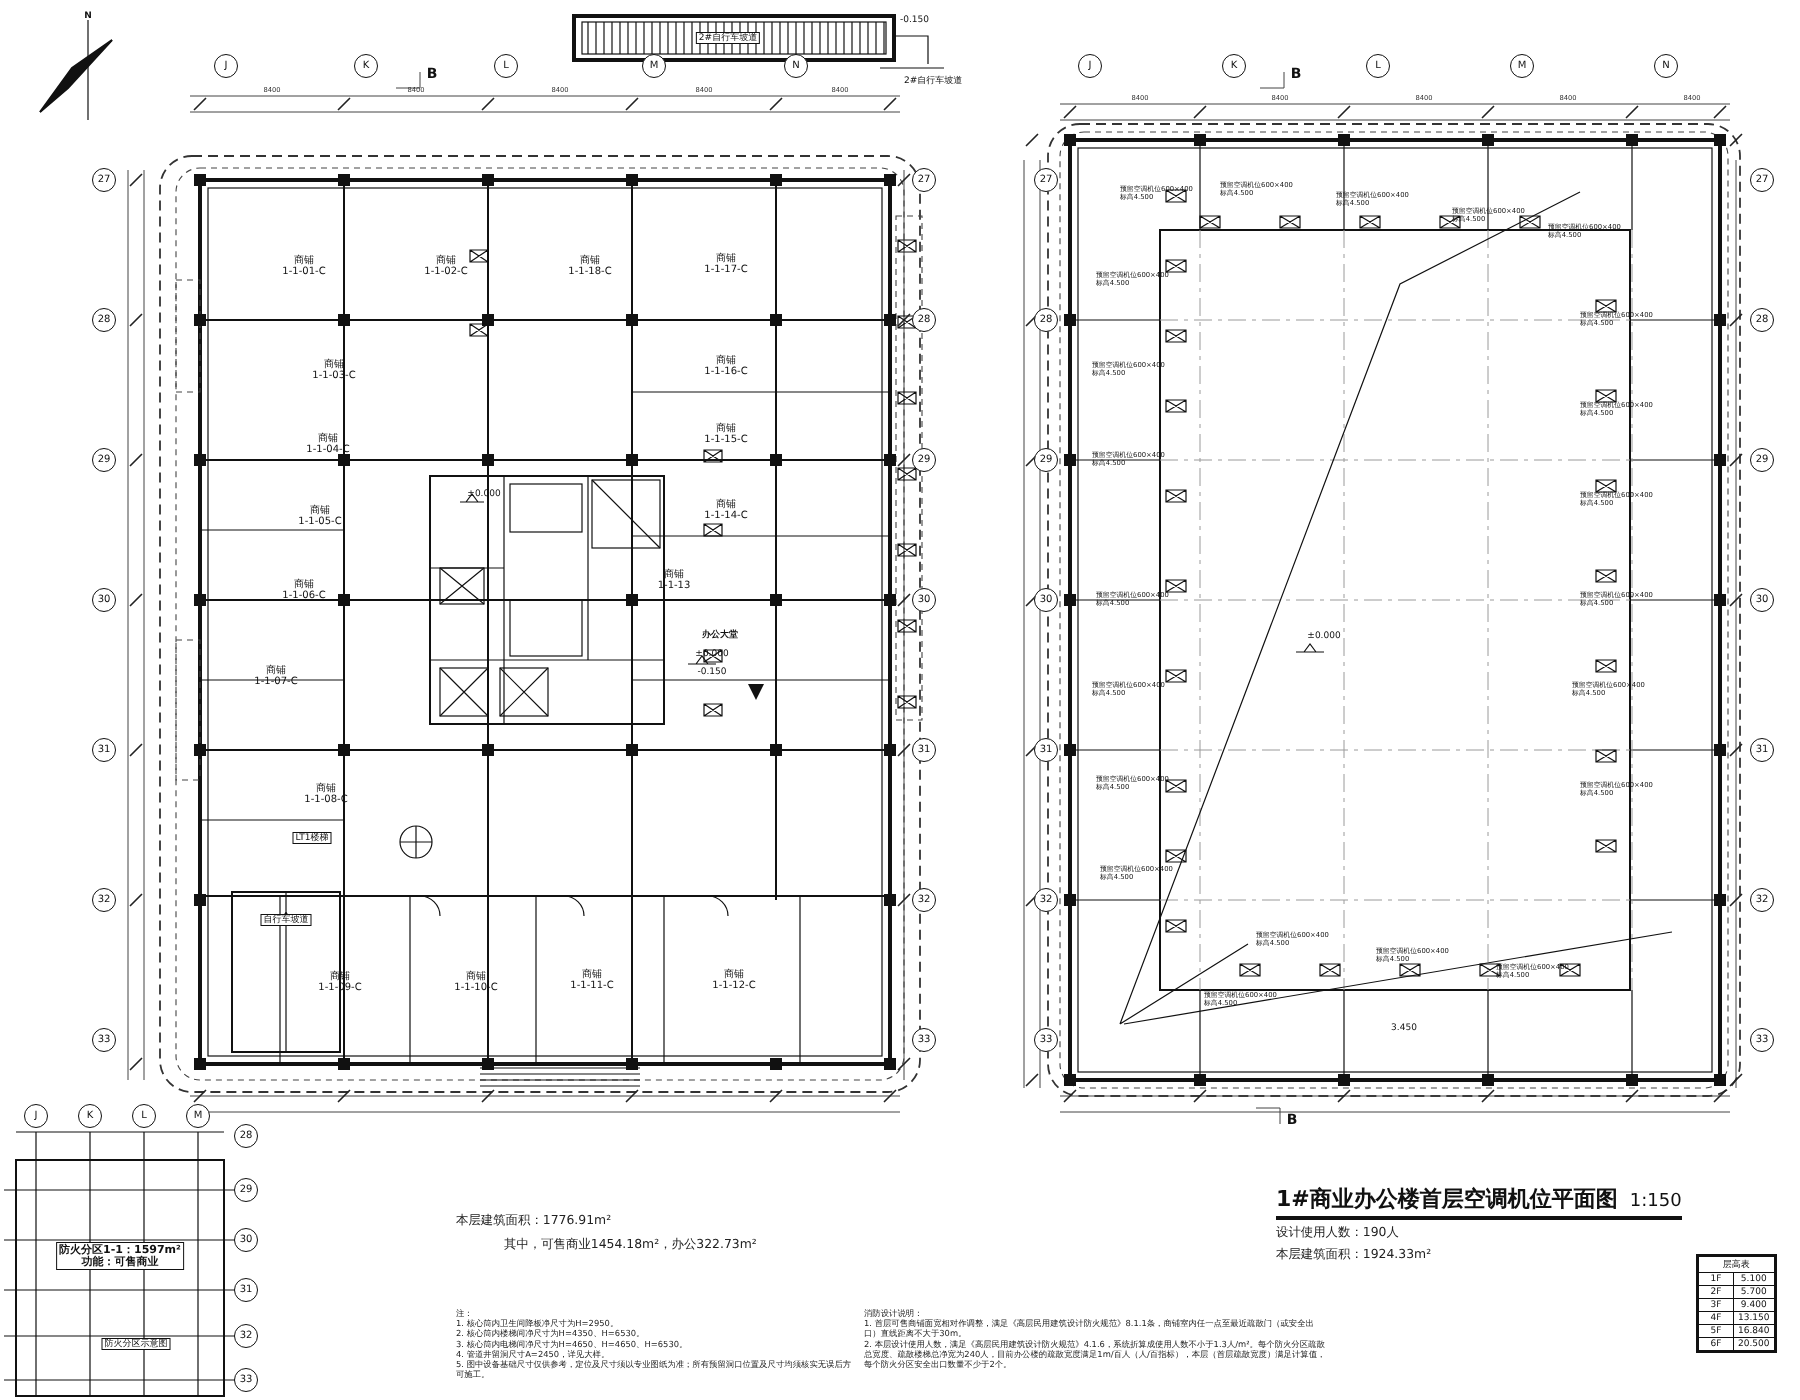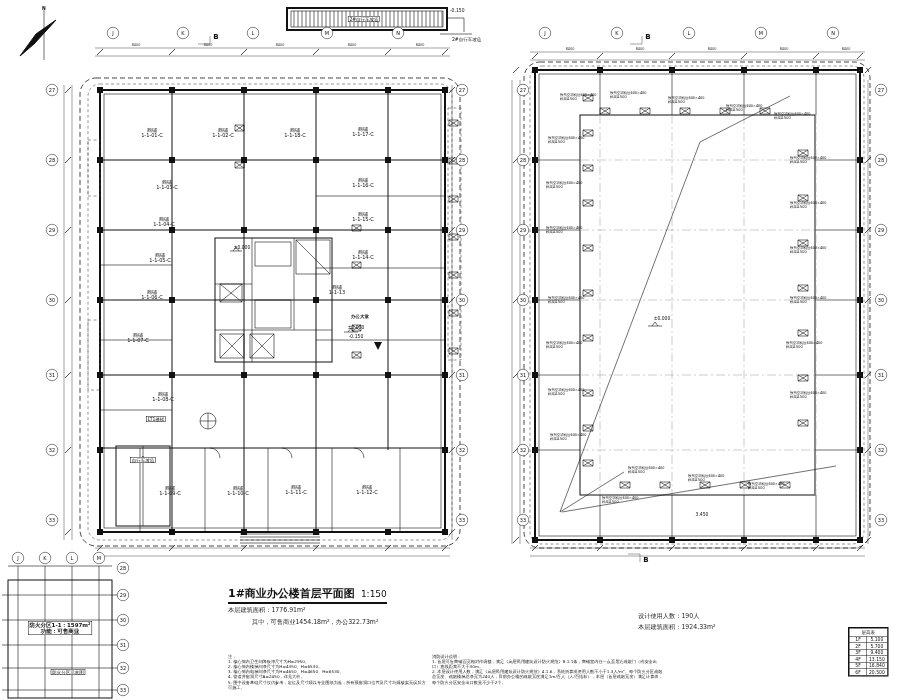--- a/index.html
+++ b/index.html
@@ -158,26 +158,26 @@
   <div class="lbl boxlbl" style="left:156px;top:419px">LT1楼梯</div>
   <div class="lbl boxlbl" style="left:143px;top:460px">自行车坡道</div>
 
   <div class="lbl tiny1" style="left:662px;top:318px">±0.000</div>
   <div class="lbl tiny1" style="left:702px;top:514px">3.450</div>
 
   <div class="lbl firebox" style="left:60px;top:628px">防火分区1-1：1597m²
 功能：可售商业</div>
   <div class="lbl boxlbl" style="left:68px;top:672px">防火分区示意图</div>
 
-  <div class="title" style="left:228px;top:586px">
-    <span>1#商业办公楼首层平面图</span><span class="scale">1:150</span>
-  </div>
   <div class="info" style="left:228px;top:606px">本层建筑面积：1776.91m²</div>
   <div class="info" style="left:252px;top:618px">其中，可售商业1454.18m²，办公322.73m²</div>
 
+  <div class="title" style="left:638px;top:592px">
+    <span>1#商业办公楼首层空调机位平面图</span><span class="scale">1:150</span>
+  </div>
   <div class="info" style="left:638px;top:612px">设计使用人数：190人</div>
   <div class="info" style="left:638px;top:623px">本层建筑面积：1924.33m²</div>
 
   <div class="notes" style="left:228px;top:654px;width:520px">注：
 1. 核心筒内卫生间降板净尺寸为H=2950。
 2. 核心筒内楼梯间净尺寸为H=4350、H=6530。
 3. 核心筒内电梯间净尺寸为H=4650、H=4650、H=6530。
 4. 管道井留洞尺寸A=2450，详见大样。
 5. 图中设备基础尺寸仅供参考，定位及尺寸须以专业图纸为准；所有预留洞口位置及尺寸均须核实无误后方可施工。</div>
   <div class="notes" style="left:432px;top:654px;width:610px">消防设计说明：

